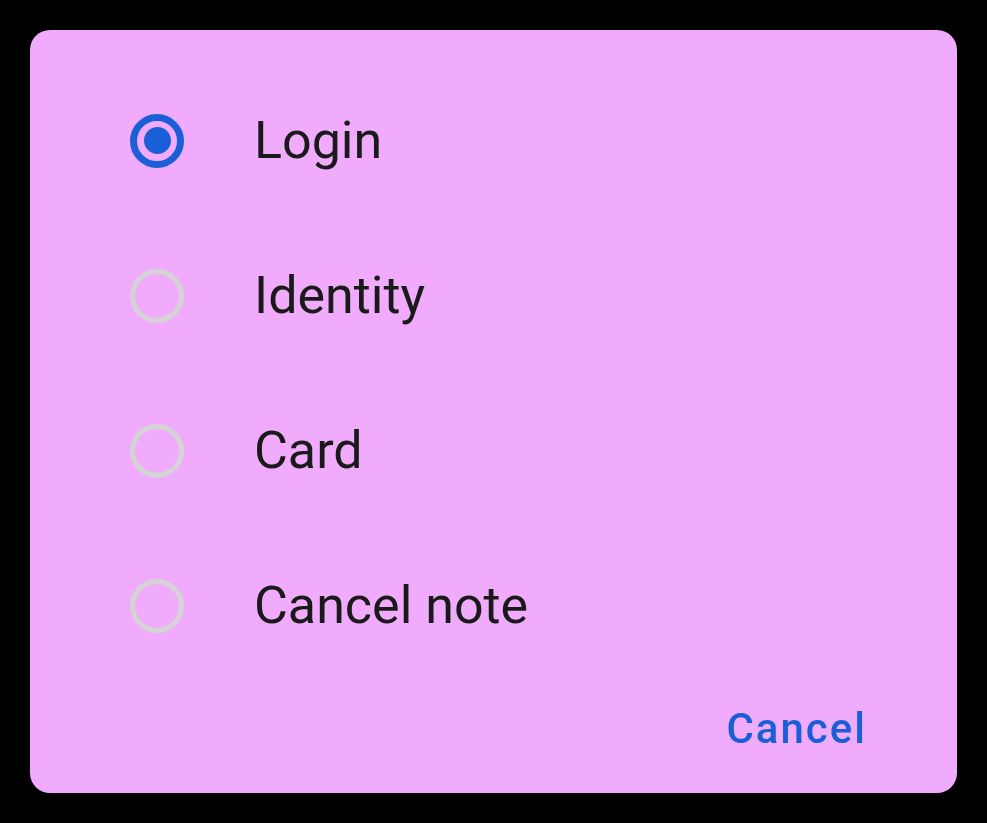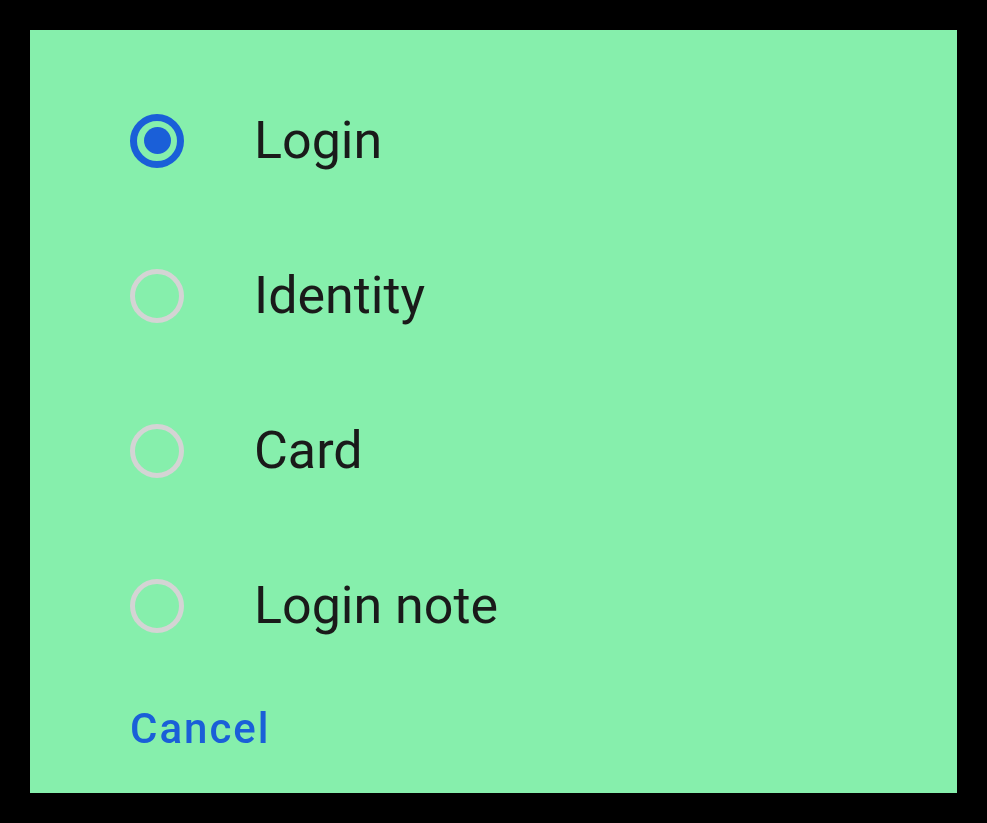--- a/index.html
+++ b/index.html
@@ -10,22 +10,22 @@
     body {
       width: 987px;
       height: 823px;
       background: #000;
       display: flex;
       align-items: center;
       justify-content: center;
       font-family: -apple-system, BlinkMacSystemFont, "Segoe UI", Roboto, Helvetica, Arial, sans-serif;
     }
     .dialog {
-      background: #86efac;
-      border-radius: 0;
+      background: #f0abfc;
+      border-radius: 20px;
       width: 927px;
       height: 763px;
       padding: 60px 80px 40px 100px;
       display: flex;
       flex-direction: column;
     }
     .options {
       flex: 1;
       display: flex;
       flex-direction: column;
@@ -58,21 +58,21 @@
       border-radius: 50%;
       background: #1a5fd8;
     }
     .option-label {
       font-size: 52px;
       color: #1a1a1a;
       font-weight: 400;
     }
     .actions {
       display: flex;
-      justify-content: flex-start;
+      justify-content: flex-end;
       padding-top: 30px;
       padding-right: 10px;
     }
     .cancel-btn {
       background: none;
       border: none;
       color: #1a5fd8;
       font-size: 42px;
       font-weight: 500;
       letter-spacing: 2px;
@@ -98,21 +98,21 @@
       <span class="option-label">Identity</span>
     </div>
 
     <div class="option">
       <span class="radio"></span>
       <span class="option-label">Card</span>
     </div>
 
     <div class="option">
       <span class="radio"></span>
-      <span class="option-label">Login note</span>
+      <span class="option-label">Cancel note</span>
     </div>
 
   </div>
 
   <div class="actions">
     <button class="cancel-btn">Cancel</button>
   </div>
 </div>
 
 </body></html>

